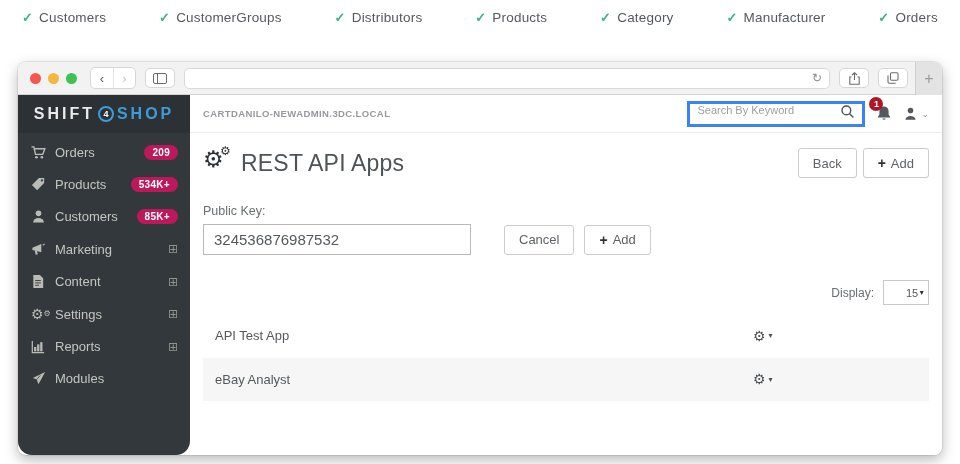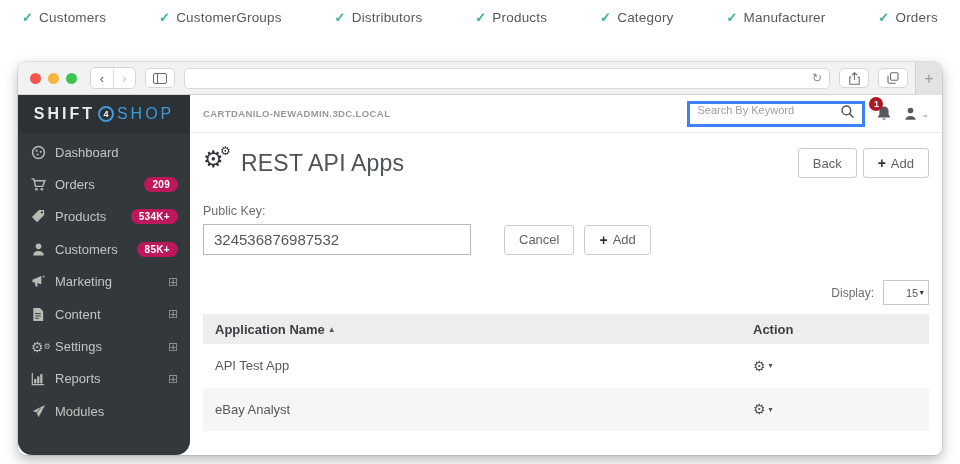--- a/index.html
+++ b/index.html
@@ -26,21 +26,21 @@
   .newtab { position:absolute; right:0; top:0; width:27px; height:33px; background:#e3e3e3; border-left:1px solid #cfcfcf; display:flex; align-items:center; justify-content:center; color:#9b9b9b; font-size:16px; }
 
   
   .app { position:absolute; top:33px; left:0; right:0; bottom:0; display:flex; }
 
   
   .sidebar { width:172px; background:#33383d; flex-shrink:0;border-radius:14px; }
   .logo { height:38px; background:#2c3136; display:flex; align-items:center; justify-content:center; gap:1px; }
   .logo-shift { color:#e9eaeb; font-size:16px; font-weight:bold; letter-spacing:3px; }
   .logo-circle { width:16px; height:16px; border:2px solid #3f9bd8; border-radius:50%; color:#fff; font-size:9px; font-weight:bold; display:flex; align-items:center; justify-content:center; margin:0 2px; }
-  .logo-shop { color:#3f9bd8; font-size:16px; font-weight:normal; letter-spacing:3px; }
+  .logo-shop { color:#3f9bd8; font-size:16px; font-weight:bold; letter-spacing:3px; }
   .menu { padding-top:3px; }
   .menu-item { height:32.4px; display:flex; align-items:center; padding:0 12px 0 13px; cursor:pointer; }
   .mi-icon { width:24px; color:#b9bcb4; display:flex; align-items:center; }
   .mi-icon svg { display:block; }
   .mi-label { color:#c3c6c0; font-size:13px; }
   .mi-badge { margin-left:auto; background:#be185d; color:#fff; font-size:10px; font-weight:bold; border-radius:9px; padding:2px 8px; letter-spacing:.3px; }
   .mi-expand { margin-left:auto; color:#8f938d; font-size:12px; font-family:"DejaVu Sans",sans-serif; }
 
   
   .main { flex:1; display:flex; flex-direction:column; background:#fff; min-width:0; }
@@ -160,31 +160,20 @@
 
   <div class="app">
 
     <div class="sidebar">
       <div class="logo">
         <span class="logo-shift">SHIFT</span>
         <span class="logo-circle">4</span>
         <span class="logo-shop">SHOP</span>
       </div>
       <div class="menu">
-        <div class="menu-item">
-          <span class="mi-icon">
-              <svg width="15" height="15" viewBox="0 0 16 16">
-                <circle cx="8" cy="8" r="6.3" fill="none" stroke="currentColor" stroke-width="1.6"></circle>
-                <circle cx="6" cy="6" r="1.1" fill="currentColor"></circle>
-                <circle cx="10.3" cy="7.3" r="1.1" fill="currentColor"></circle>
-                <circle cx="7" cy="10.2" r="1.1" fill="currentColor"></circle>
-              </svg>
-            </span>
-          <span class="mi-label">Dashboard</span>
-        </div>
         <div class="menu-item">
           <span class="mi-icon">
               <svg width="15" height="15" viewBox="0 0 16 16">
                 <path d="M0.5 2 H3 L4.8 10 H12.5 L14.8 4 H3.6" fill="none" stroke="currentColor" stroke-width="1.5"></path>
                 <circle cx="5.8" cy="13" r="1.4" fill="currentColor"></circle>
                 <circle cx="11.6" cy="13" r="1.4" fill="currentColor"></circle>
               </svg>
             </span>
           <span class="mi-label">Orders</span>
           <span class="mi-badge">209</span>
@@ -324,26 +313,20 @@
 
         <div class="display-row">
           <span class="display-label">Display:</span>
           <div class="display-select">
             <span>15</span>
             <span class="dcaret">▼</span>
           </div>
         </div>
 
         <div class="table">
-          <div class="trow thead">
-            <div class="col-name">
-              <span>Application Name</span><span class="sort-arrow">▲</span>
-            </div>
-            <div class="col-action"><span>Action</span></div>
-          </div>
           <div class="trow tbody-row">
             <div class="col-name">API Test App</div>
             <div class="col-action">
               <span class="action-gear">⚙<span class="action-caret">▾</span></span>
             </div>
           </div>
           <div class="trow tbody-row alt">
             <div class="col-name">eBay Analyst</div>
             <div class="col-action">
               <span class="action-gear">⚙<span class="action-caret">▾</span></span>

